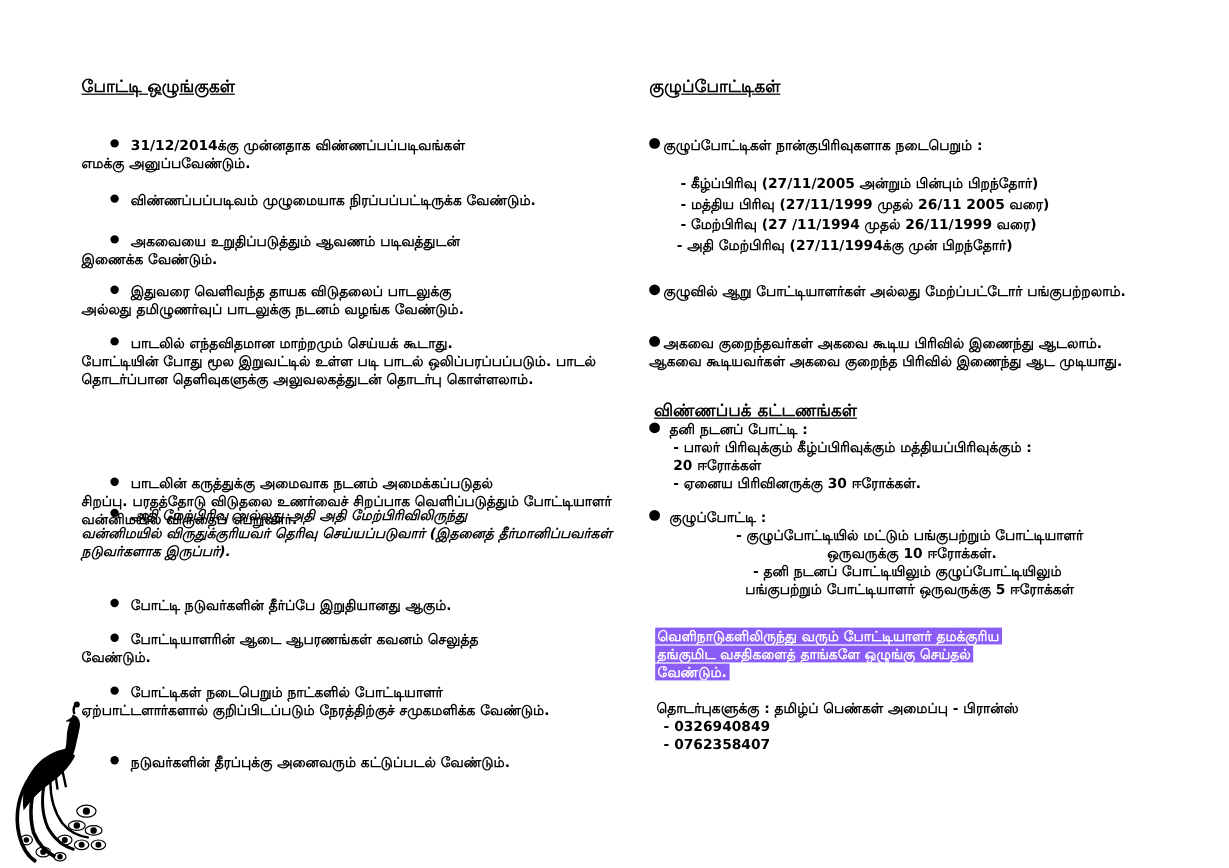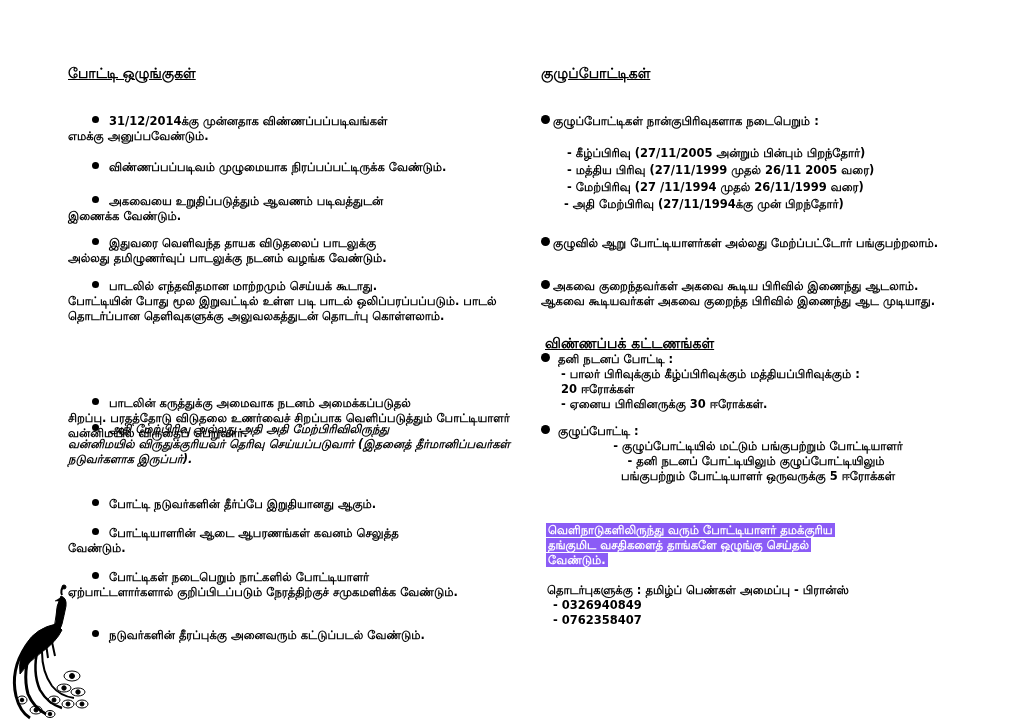--- a/index.html
+++ b/index.html
@@ -134,20 +134,21 @@
       <div>- ஏனைய பிரிவினருக்கு 30 ஈரோக்கள்.</div>
     </div>
   </div>
 
   <div class="para" style="top:358px;">
     <div>
       <span class="rbullet" style="margin-right:8px;"></span><span>குழுப்போட்டி :</span>
     </div>
     <div style="padding-left:14px;text-align:center;">
       <div>- குழுப்போட்டியில் மட்டும் பங்குபற்றும் போட்டியாளர்</div>
+      <div style="padding-left:4px;">ஒருவருக்கு 10 ஈரோக்கள்.</div>
       <div style="margin-left:-4px;">- தனி நடனப் போட்டியிலும் குழுப்போட்டியிலும்</div>
       <div>பங்குபற்றும் போட்டியாளர் ஒருவருக்கு 5 ஈரோக்கள்</div>
     </div>
   </div>
 
   <div class="para hl" style="top:457px; left:5px; width:360px;">
     <div><span class="hlline">வெளிநாடுகளிலிருந்து வரும் போட்டியாளர் தமக்குரிய</span></div>
     <div><span class="hlline">தங்குமிட வசதிகளைத் தாங்களே ஒழுங்கு செய்தல்</span></div>
     <div><span class="hlline">வேண்டும்.</span></div>
   </div>

